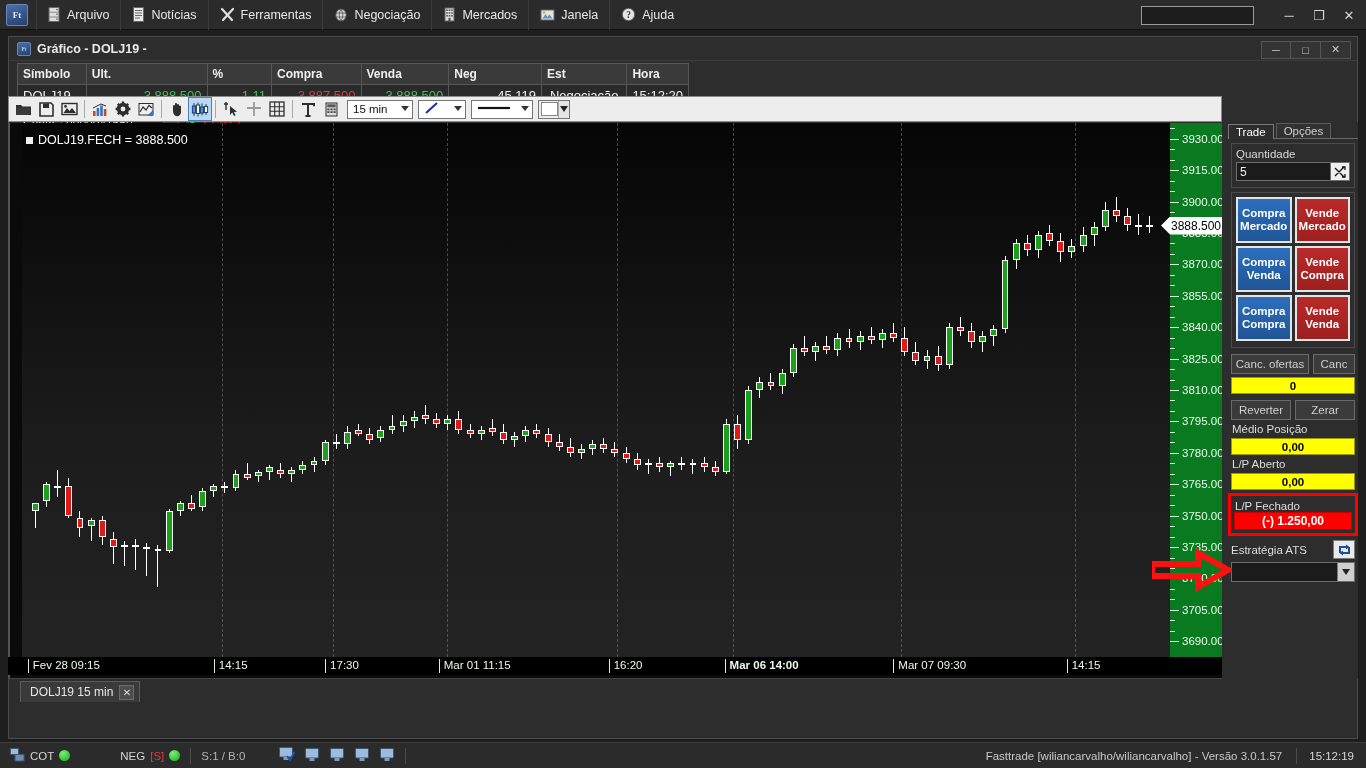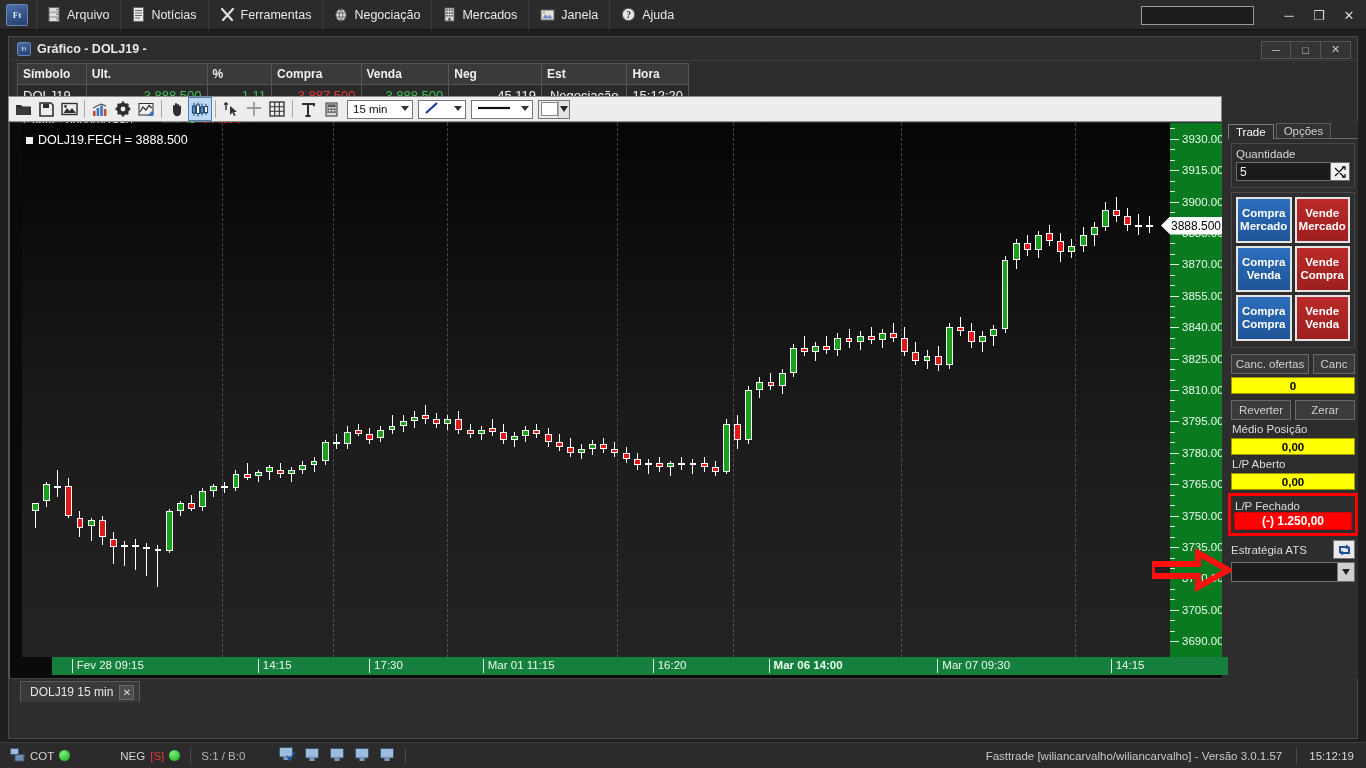--- a/index.html
+++ b/index.html
@@ -209,23 +209,22 @@
     display: flex; align-items: center; justify-content: center;
     transform: translateY(-50%); z-index: 6;
     clip-path: polygon(9px 0, 100% 0, 100% 100%, 9px 100%, 0 50%);
     padding-left: 8px;
   }
 
   
   #time-axis {
     position: absolute; left: 8px; top: 657px;
     width: 1214px; height: 18px;
-    background: #15803d;
+    background: #000000;
     overflow: hidden;
-    margin-left: 44px;
   }
   .ta-lbl {
     position: absolute; top: 2px; color: #eafaec; font-size: 11.5px;
     padding-left: 4px; border-left: 1px solid #d7f2da; height: 14px;
     white-space: nowrap;
   }
   #chart-tabbar {
     position: absolute; left: 8px; top: 678px;
     width: 1214px; height: 24px;
     border-top: 1px solid #444;

